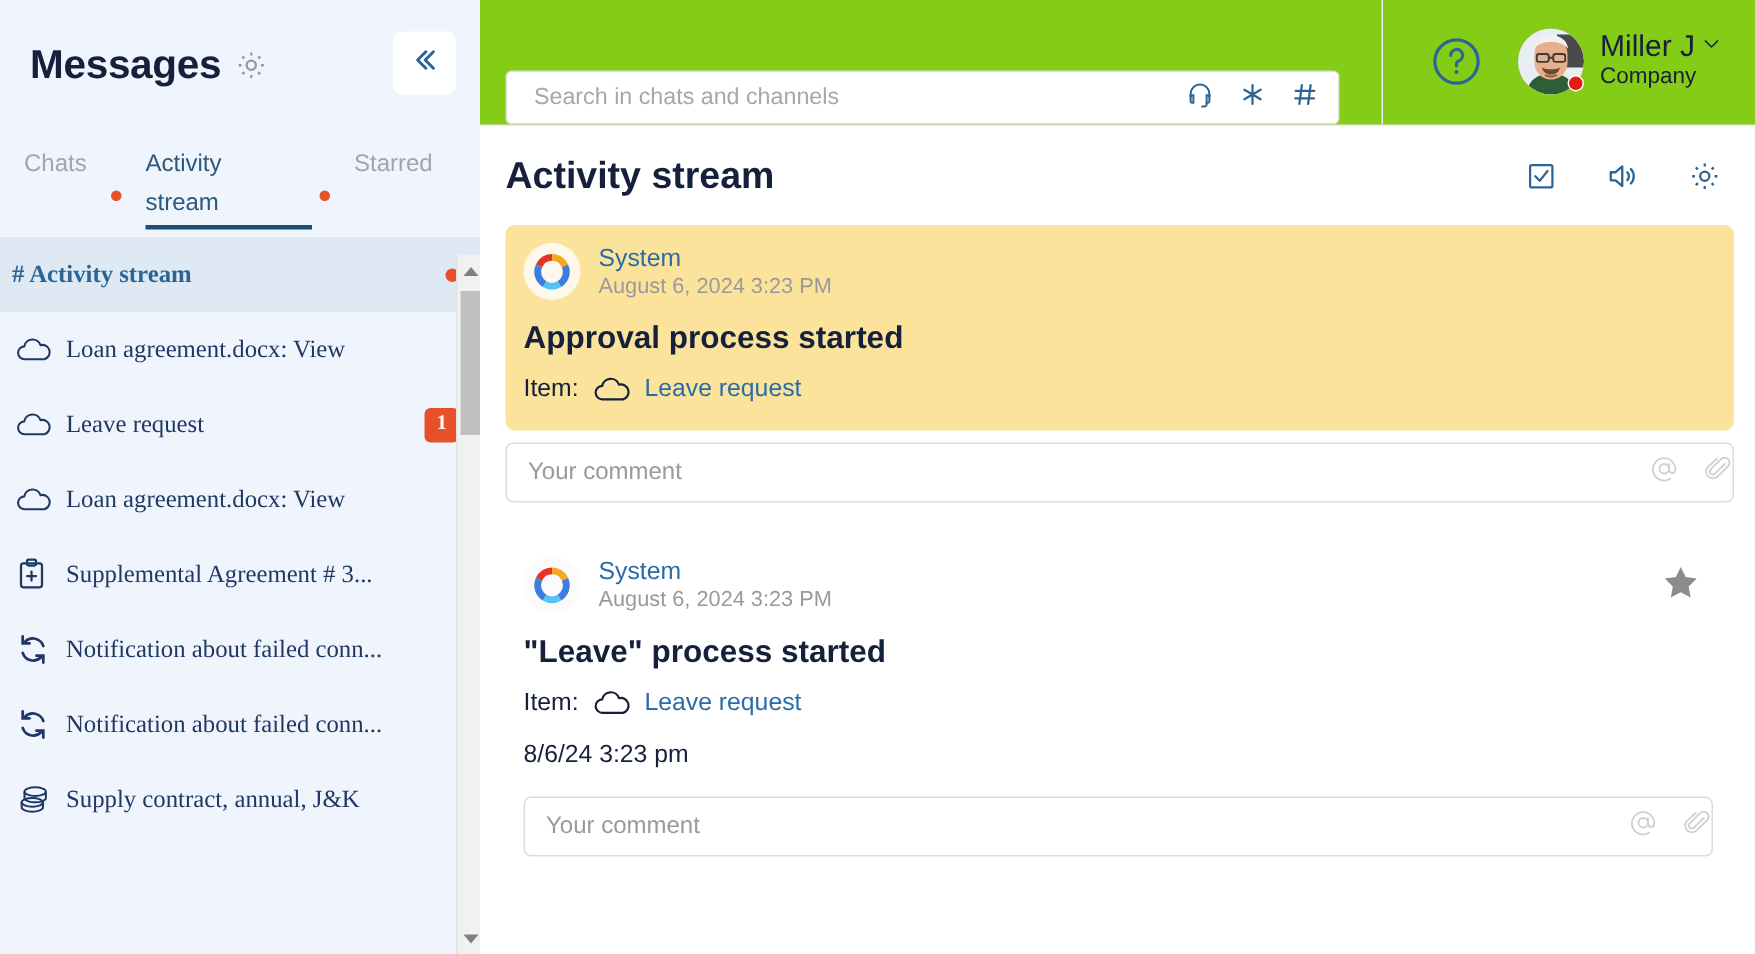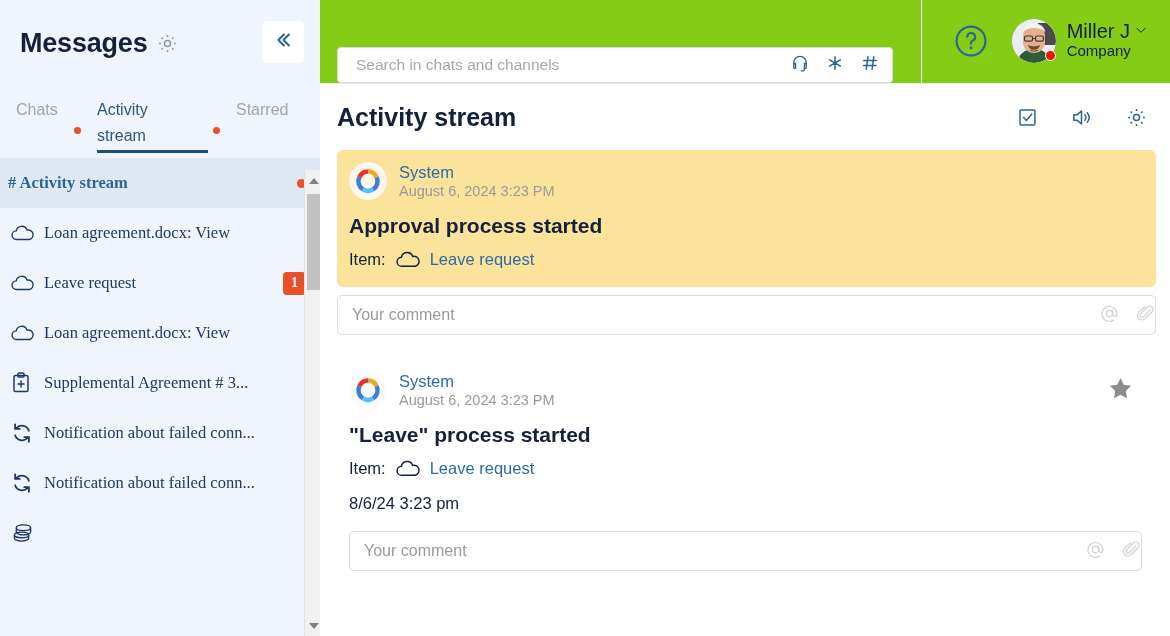--- a/index.html
+++ b/index.html
@@ -331,20 +331,21 @@
 
       <div class="sb-item">
         <span class="ico">
           <svg width="23" height="20" viewBox="0 0 24 21" fill="none" stroke="#1F3864" stroke-width="1.4">
             <ellipse cx="13" cy="5" rx="7.5" ry="3"></ellipse>
             <path d="M5.5 5v4.5c0 1.6 3.4 3 7.5 3s7.5-1.4 7.5-3V5"></path>
             <ellipse cx="11" cy="12.5" rx="7.5" ry="3"></ellipse>
             <path d="M3.5 12.5V16c0 1.6 3.4 3 7.5 3s7.5-1.4 7.5-3v-3.5"></path>
           </svg>
         </span>
+        <span class="lbl">Supply contract, annual, J&amp;K</span>
       </div>
 
     </div>
 
     <div class="sb-scroll">
       <div class="arrow-up">
           <span class="tri-up"></span>
         </div>
       <div class="sb-thumb"></div>
       <div class="arrow-down">

